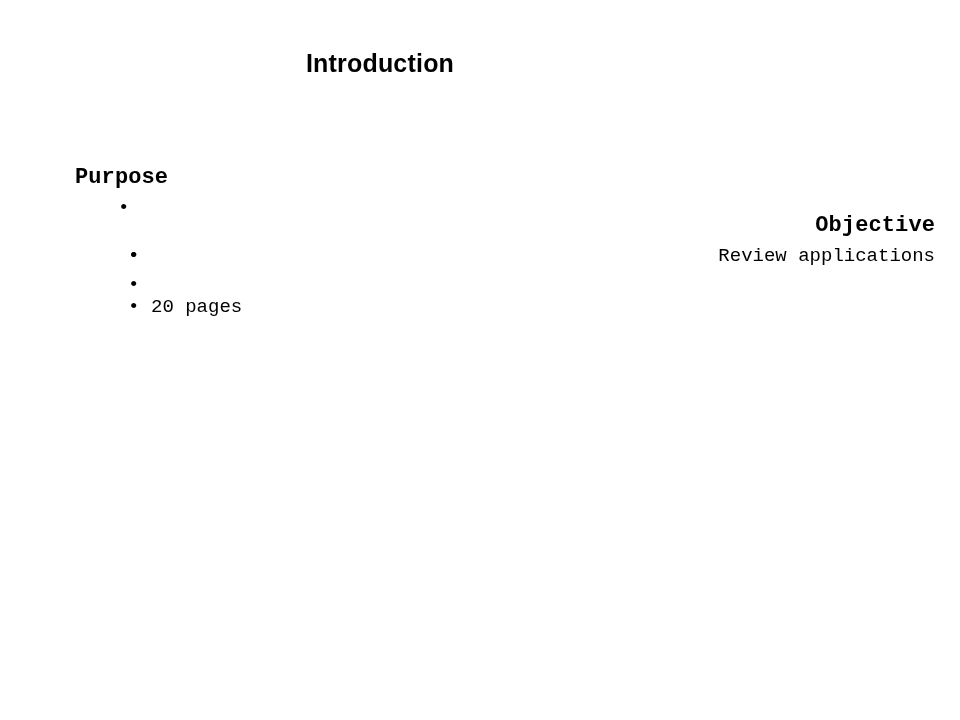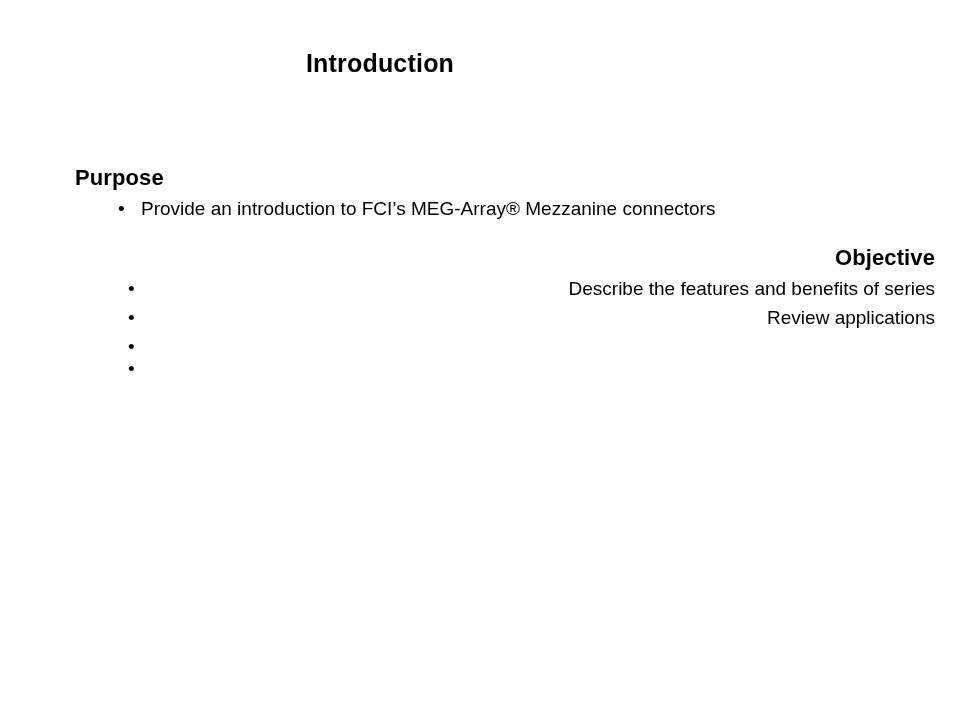--- a/index.html
+++ b/index.html
@@ -29,20 +29,21 @@
     font-size: 25px;
     font-weight: bold;
     letter-spacing: 0.2px;
     line-height: 1.2;
   }
   .body-area {
     position: absolute;
     top: 166px;
     left: 75px;
     width: 860px;
+    font-family: Liberation Mono, monospace;
   }
   .section {
     margin: 0;
   }
   .section-heading {
     font-size: 22px;
     font-weight: bold;
     line-height: 1.12;
     letter-spacing: 0.1px;
     white-space: nowrap;
@@ -88,44 +89,43 @@
 
   <div class="slide-title">Introduction</div>
 
   <div class="body-area">
 
     <div class="section section-purpose">
       <div class="section-heading">Purpose</div>
       <ul class="bullet-list">
         <li class="bullet-item">
           <span class="bullet-mark">•</span>
-          <span class="bullet-text">Provide an introduction to FCI’s MEG-Array® Mezzanine connectors</span>
         </li>
       </ul>
     </div>
 
     <div class="section section-objective">
       <div class="section-heading">Objective</div>
       <ul class="bullet-list">
         <li class="bullet-item">
           <span class="bullet-mark">•</span>
-          <span class="bullet-text">Describe the features and benefits of series</span>
         </li>
         <li class="bullet-item">
           <span class="bullet-mark">•</span>
           <span class="bullet-text">Review applications</span>
         </li>
         <li class="bullet-item">
           <span class="bullet-mark">•</span>
         </li>
       </ul>
     </div>
 
     <div class="section section-content">
       <ul class="bullet-list">
         <li class="bullet-item">
           <span class="bullet-mark">•</span>
+          <span class="bullet-text">20 pages</span>
         </li>
       </ul>
     </div>
 
   </div>
 </div>
 
 </body></html>

